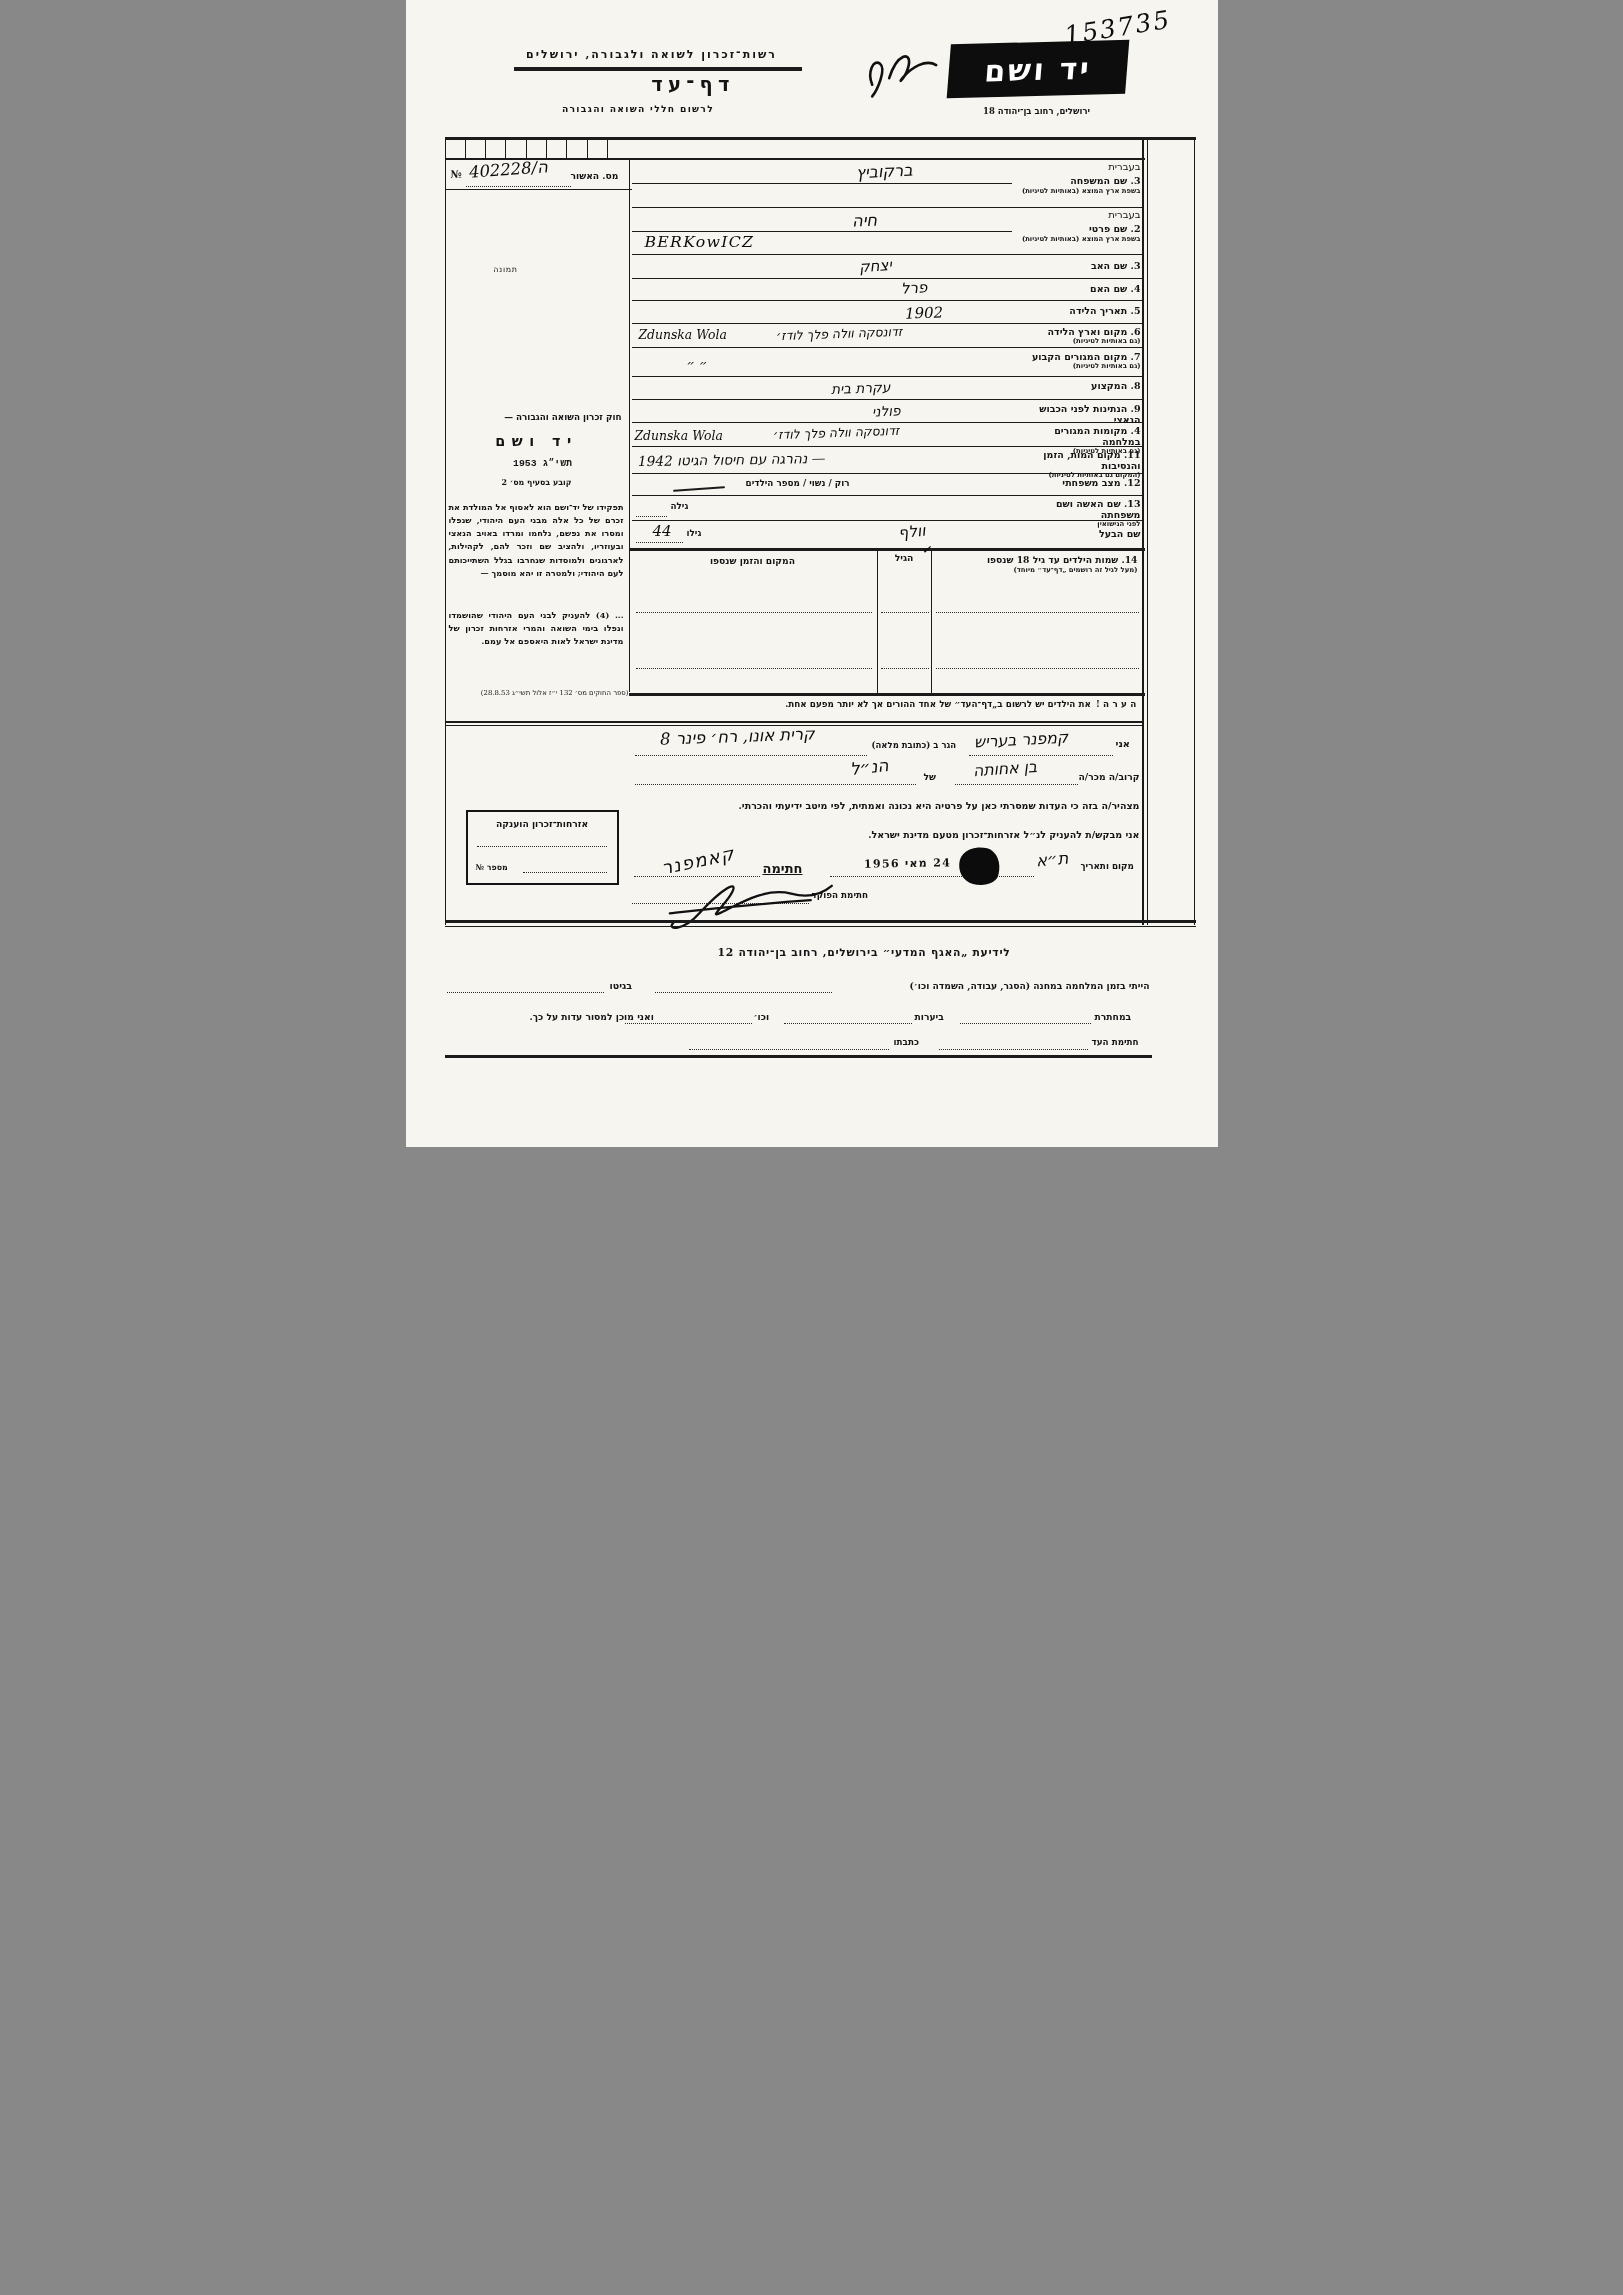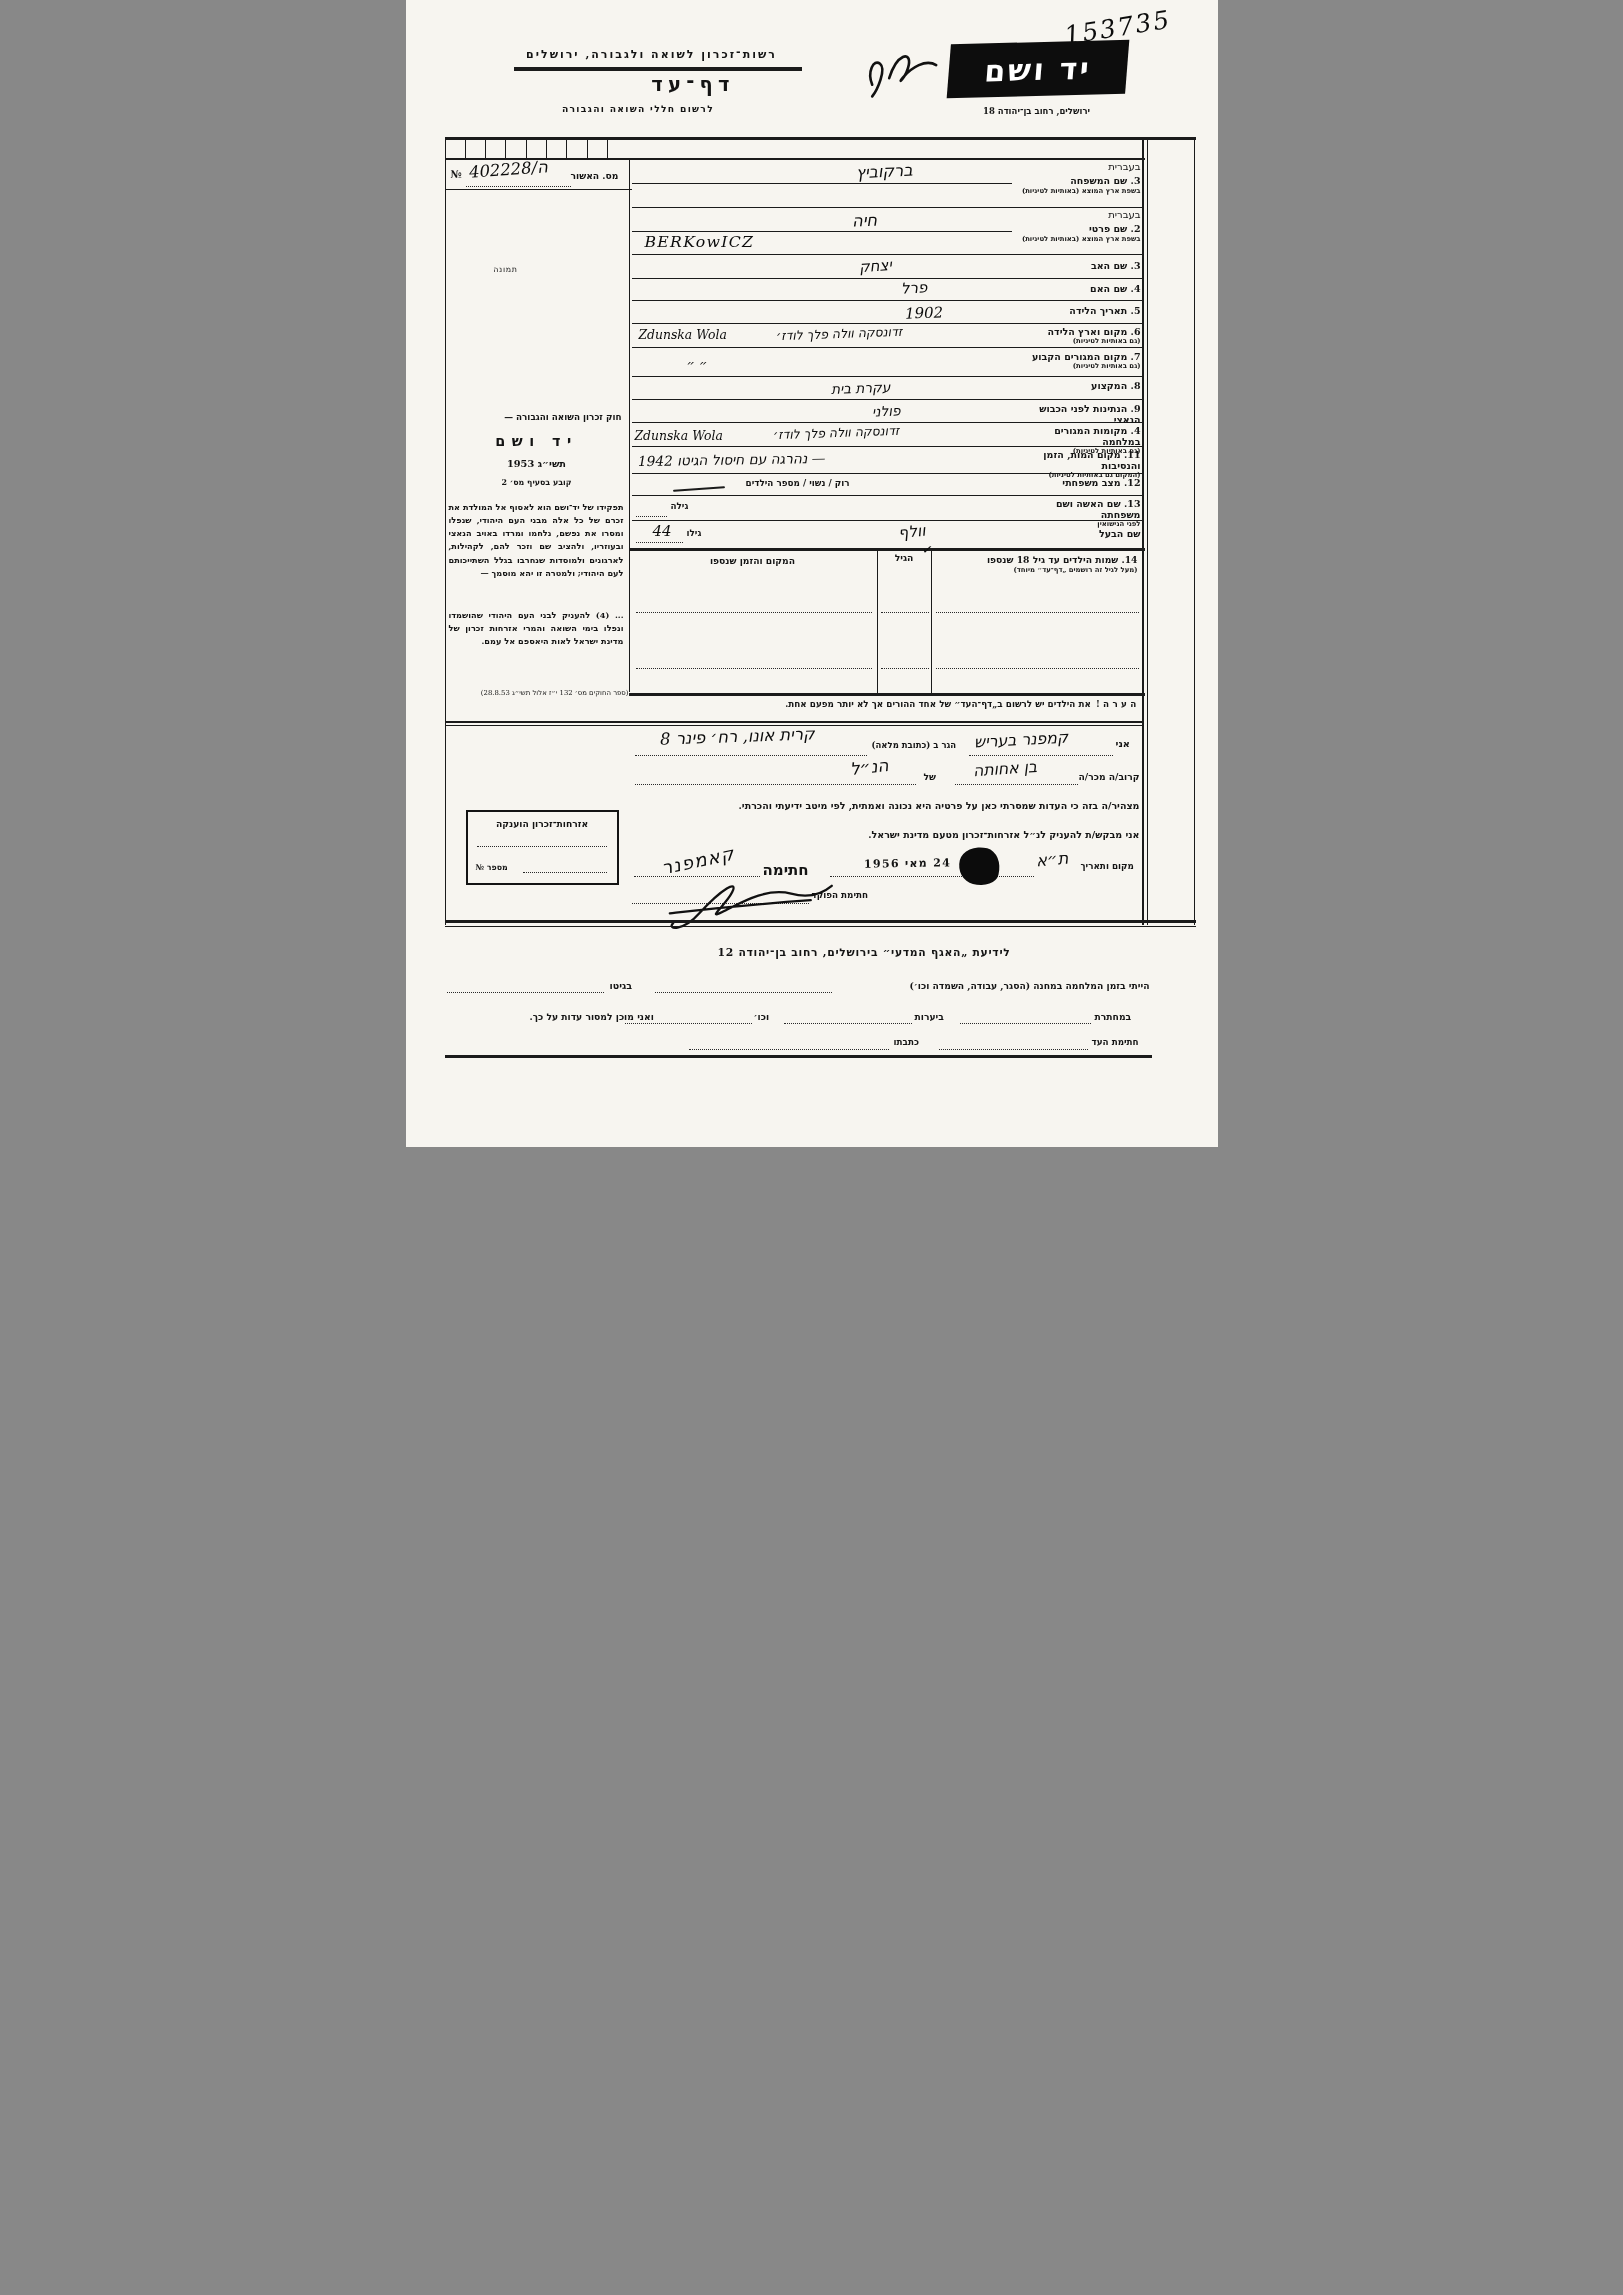--- a/index.html
+++ b/index.html
@@ -62,21 +62,21 @@
   <div class="pr" style="left:45px;top:168px;font-size:10.5px;">№</div>
   <div class="hw" dir="ltr" style="left:63px;top:160px;font-size:16.4px;transform:rotate(-4deg);">402228/ה</div>
   <div class="dot" style="left:60px;top:186px;width:105px;"></div>
   <div class="pr rtl" style="left:165px;top:170px;font-size:9.2px;">מס. האשור</div>
   <div class="hl" style="left:39px;top:189px;width:187px;height:1.3px;"></div>
 
   <div class="pr rtl" style="left:77px;top:265px;width:46px;text-align:center;font-size:7.9px;font-weight:normal;letter-spacing:0.7px;">תמונה</div>
 
   <div class="pr rtl" style="left:46px;top:412px;width:170px;text-align:right;font-size:8.8px;">חוק זכרון השואה והגבורה —</div>
   <div class="pr rtl" style="left:46px;top:432px;width:170px;text-align:center;font-size:14.4px;letter-spacing:6.5px;">יד ושם</div>
-  <div class="pr rtl" style="left:46px;top:458px;width:170px;text-align:center;font-size:9.8px;">תשי״ג 1953</div>
+  <div class="pr rtl" style="left:52px;top:458px;width:170px;text-align:center;font-size:9.8px;font-family:Liberation Mono, monospace;">תשי״ג 1953</div>
   <div class="pr rtl" style="left:46px;top:478px;width:170px;text-align:center;font-size:7.9px;">קובע בסעיף מס׳ 2</div>
   <div class="abs rtl" style="left:43px;top:501px;width:175px;font-size:8.2px;font-weight:bold;line-height:1.6;text-align:justify;">תפקידו של יד־ושם הוא לאסוף אל המולדת את זכרם של כל אלה מבני העם היהודי, שנפלו ומסרו את נפשם, נלחמו ומרדו באויב הנאצי ובעוזריו, ולהציב שם וזכר להם, לקהילות, לארגונים ולמוסדות שנחרבו בגלל השתייכותם לעם היהודי; ולמטרה זו יהא מוסמך —</div>
   <div class="abs rtl" style="left:43px;top:609px;width:175px;font-size:8.2px;font-weight:bold;line-height:1.6;text-align:justify;">... (4) להעניק לבני העם היהודי שהושמדו ונפלו בימי השואה והמרי אזרחות זכרון של מדינת ישראל לאות היאספם אל עמם.</div>
   <div class="pr rtl" style="left:38px;top:689px;width:185px;font-size:6.9px;font-weight:normal;">(ספר החוקים מס׳ 132 י״ז אלול תשי״ג 28.8.53)</div>
 
   <div class="hl" style="left:226px;top:183px;width:380px;height:1.3px;"></div>
   <div class="hl" style="left:226px;top:207px;width:511px;height:1.3px;"></div>
   <div class="hl" style="left:226px;top:231px;width:380px;height:1.3px;"></div>
   <div class="hl" style="left:226px;top:254px;width:511px;height:1.3px;"></div>
   <div class="hl" style="left:226px;top:278px;width:511px;height:1.3px;"></div>
@@ -211,21 +211,21 @@
   <div class="dot" style="left:549px;top:784px;width:123px;"></div>
 
   <div class="pr rtl" style="left:229px;top:800px;width:505px;text-align:right;font-size:9.5px;white-space:normal;">מצהיר/ה בזה כי העדות שמסרתי כאן על פרטיה היא נכונה ואמתית, לפי מיטב ידיעתי והכרתי.</div>
   <div class="pr rtl" style="left:229px;top:829px;width:505px;text-align:right;font-size:9.5px;white-space:normal;">אני מבקש/ת להעניק לנ״ל אזרחות־זכרון מטעם מדינת ישראל.</div>
 
   <div class="pr rtl" style="left:675px;top:861px;font-size:8.8px;">מקום ותאריך</div>
   <div class="hw rtl" style="left:630px;top:850px;font-size:16.4px;transform:rotate(-5deg);">ת״א</div>
   <div class="dot" style="left:424px;top:876px;width:204px;"></div>
   <div class="pr rtl" style="left:458px;top:857px;font-size:11px;letter-spacing:1.3px;transform:rotate(-1deg);">24 מאי 1956</div>
   <div class="abs" style="left:553px;top:847px;width:41px;height:38px;background:#0c0c0c;border-radius:58% 42% 55% 45% / 48% 60% 40% 52%;transform:rotate(14deg);"></div>
-  <div class="pr rtl" style="left:357px;top:861px;font-size:15px;">חתימה</div>
+  <div class="pr rtl" style="left:357px;top:861px;font-size:13px;text-decoration:underline;">חתימה</div>
   <div class="dot" style="left:228px;top:876px;width:126px;"></div>
   <div class="hw rtl" style="left:255px;top:850px;font-size:18.3px;letter-spacing:1.3px;transform:rotate(-12deg);">קאמפנר</div>
 
   <div class="pr rtl" style="left:406px;top:890px;font-size:8.8px;">חתימת הפוקד</div>
   <div class="dot" style="left:226px;top:903px;width:177px;"></div>
   <svg class="abs" style="left:254px;top:874px;" width="177" height="59" viewBox="0 0 270 90">
     <path d="M20,75 C10,85 35,88 60,60 C95,22 120,8 110,28 C100,48 70,70 95,58 C120,46 160,20 200,30 C230,38 250,28 262,18 M15,60 C60,55 120,48 230,40" fill="none" stroke="#111" stroke-width="3.5" stroke-linecap="round"></path>
   </svg>
 
   <div class="abs" style="left:60px;top:810px;width:149px;height:71px;border:2px solid #141414;background:transparent;">

